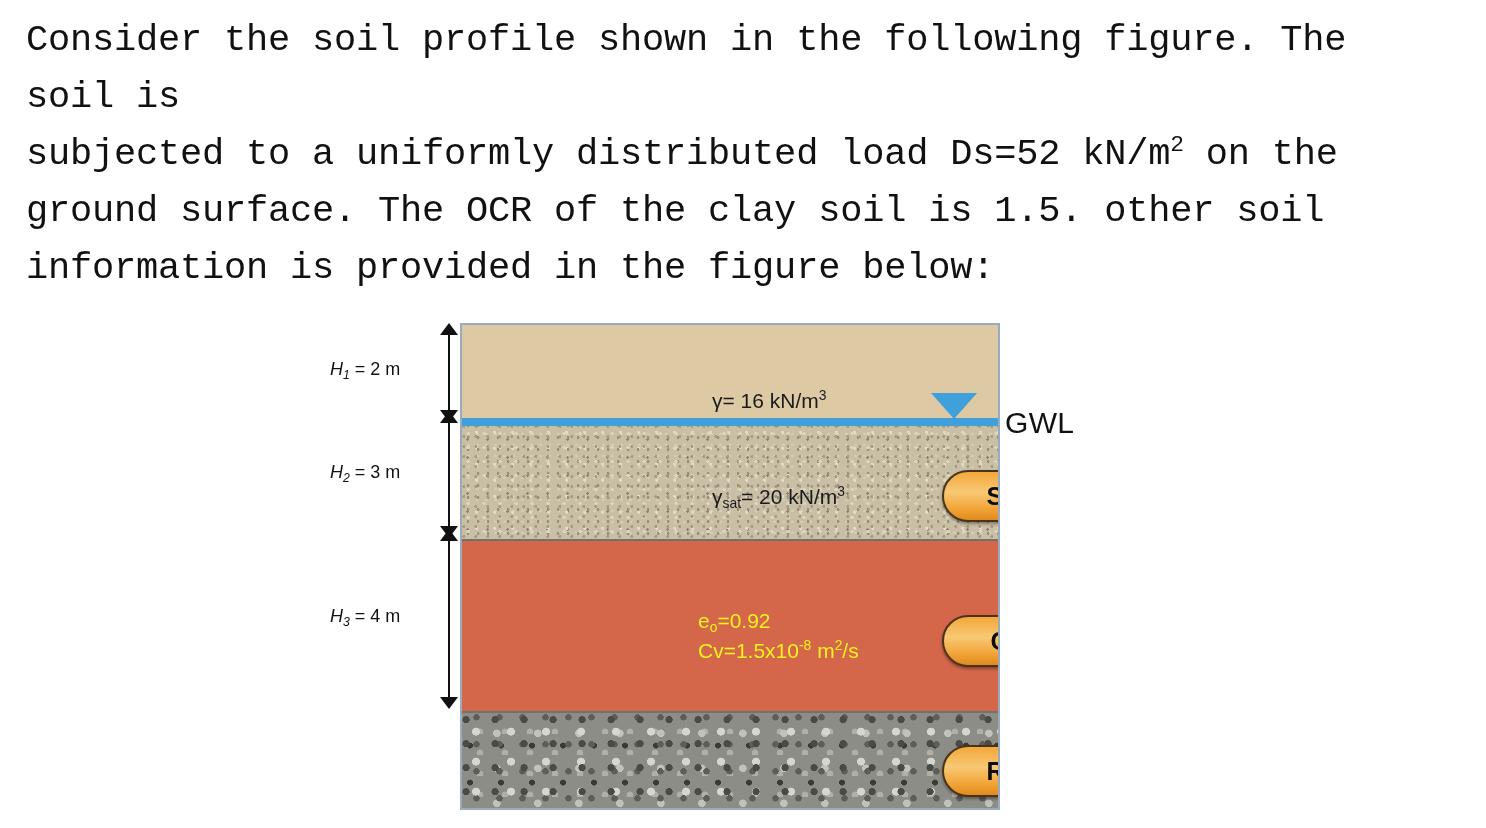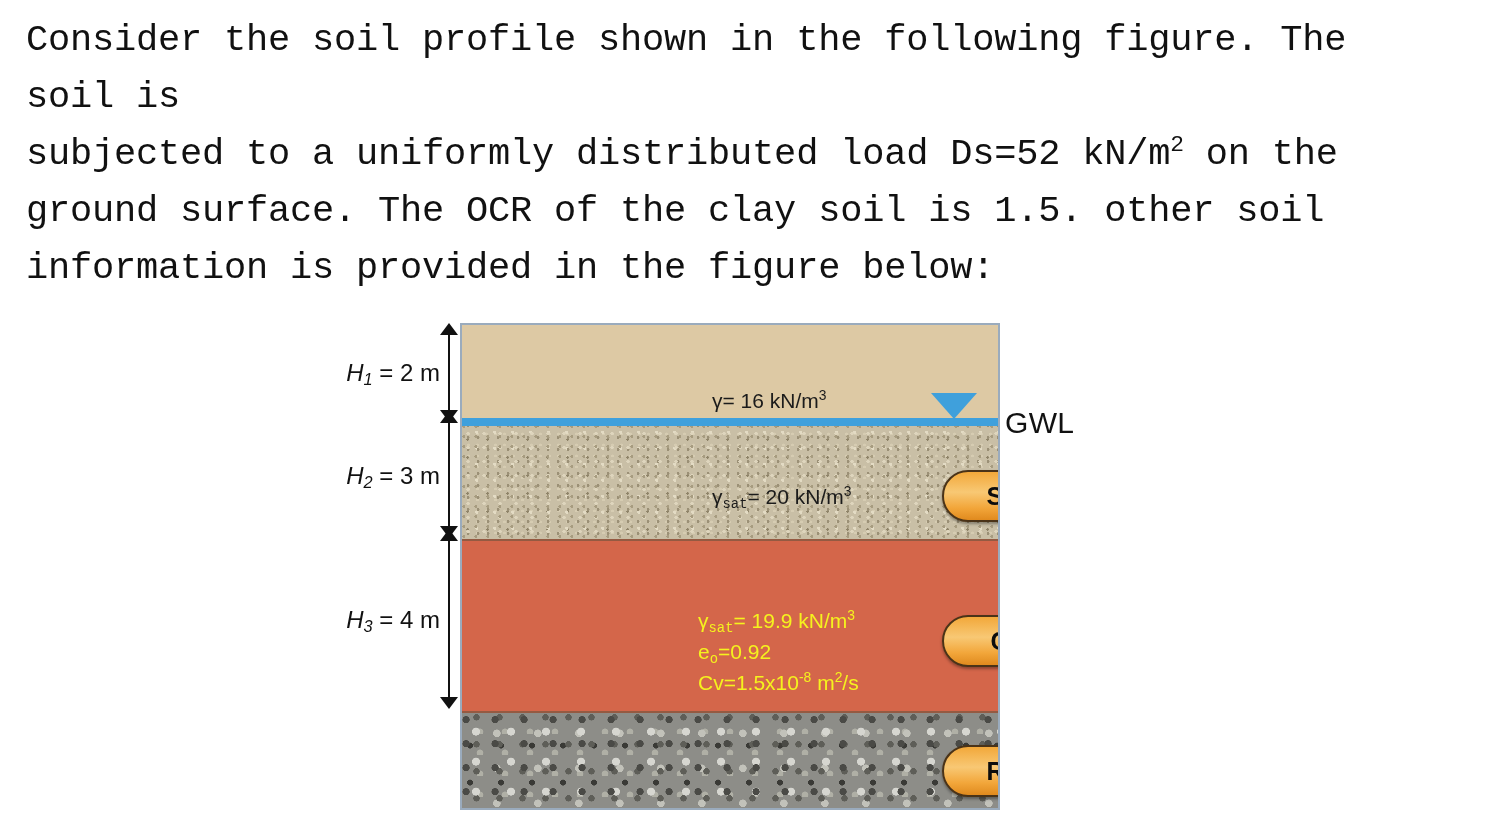--- a/index.html
+++ b/index.html
@@ -47,21 +47,21 @@
   
   .soil-column {
     position: absolute;
     left: 130px;
     top: 11px;
     width: 540px;
     height: 487px;
     border: 2px solid #9aabbd;
     box-sizing: border-box;
     overflow: hidden;
-    background: #c2410c;
+    background: #737373;
   }
 
   .layer {
     position: absolute;
     left: 0;
     width: 100%;
     overflow: hidden;
   }
 
   
@@ -175,21 +175,20 @@
     line-height: 27px;
     white-space: nowrap;
   }
   .prop-dark { color: #1b1b1b; }
   .prop-yellow { color: #f5f21e; }
   .prop-text sub {
     font-size: 0.66em;
     vertical-align: baseline;
     position: relative;
     top: 4px;
-    font-family: Liberation Mono, monospace;
   }
   .prop-text sup {
     font-size: 0.66em;
     vertical-align: super;
     line-height: 0;
   }
 
   #prop-sand-dry  { left: 250px; top: 62px; }
   #prop-sand-sat  { left: 250px; top: 158px; }
   #prop-clay      { left: 236px; top: 282px; }
@@ -240,25 +239,24 @@
     bottom: -11px;
     border-top: 12px solid #111111;
   }
 
   #dim-h1 { top: 22px;  height: 77px; }
   #dim-h2 { top: 110px; height: 105px; }
   #dim-h3 { top: 228px; height: 158px; }
 
   .dim-label {
     position: absolute;
-    font-size: 24px;
+    font-size: 18px;
     font-style: italic;
     color: #111111;
     white-space: nowrap;
-    text-align: right;
     width: 110px;
     left: 0;
   }
   .dim-label sub {
     font-size: 0.68em;
     vertical-align: baseline;
     position: relative;
     top: 4px;
   }
   .dim-label .nonitalic { font-style: normal; }
@@ -297,21 +295,20 @@
     <div class="layer-sep" style="top:386px;"></div>
 
     <div class="gwl-line"></div>
     <div class="gwl-triangle"></div>
 
     <div class="prop-text prop-dark" id="prop-sand-dry"><span>γ</span><span>= 16 kN/m</span><sup>3</sup></div>
 
     <div class="prop-text prop-dark" id="prop-sand-sat"><span>γ</span><sub>sat</sub><span>= 20 kN/m</span><sup>3</sup></div>
 
     <div class="prop-text prop-yellow" id="prop-clay">
-        <div><span>γ</span><sub>sat</sub><span>= 19.9 kN/m</span><sup>3</sup></div>
         <div><span>e</span><sub>o</sub><span>=0.92</span></div>
         <div><span>Cv=1.5x10</span><sup>-8</sup><span> m</span><sup>2</sup><span>/s</span></div>
       </div>
 
     <div class="badge" id="badge-sand">Sand</div>
     <div class="badge" id="badge-clay">Clay</div>
     <div class="badge" id="badge-rock">Rock</div>
   </div>
 
   <div class="gwl-label">GWL</div>

